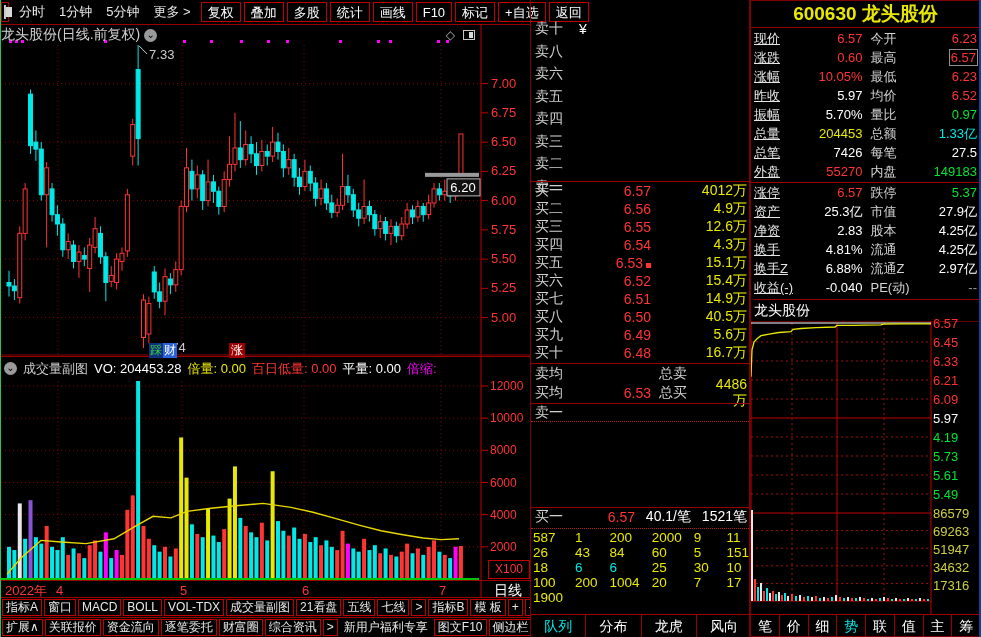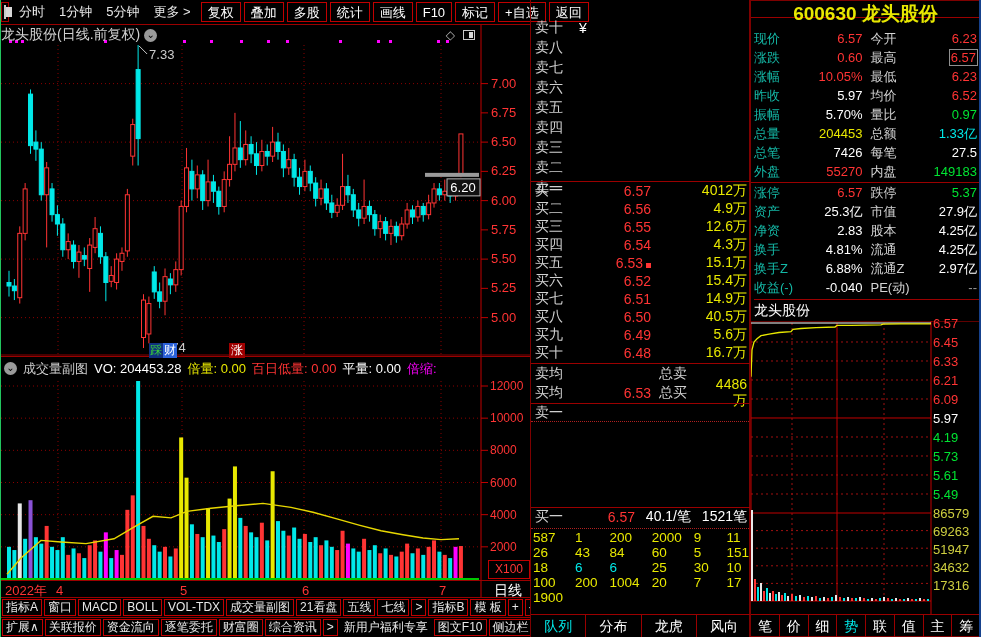--- a/index.html
+++ b/index.html
@@ -70,26 +70,26 @@
   .l1row{position:absolute;left:0;top:507px;width:220px;height:19px;display:flex;font-size:14px;
          padding:0 4px;align-items:center;border-top:1px solid #9b0000;}
   .queue{position:absolute;left:2px;top:530px;width:216px;display:grid;
          grid-template-columns:repeat(6,1fr);grid-auto-rows:15px;font-size:13.5px;
          column-gap:12px;}
   .mtabs{position:absolute;left:0;top:614px;width:220px;height:23px;display:flex;
          border-top:1px solid #9b0000;font-size:14px;}
   .mtab{flex:1;text-align:center;line-height:22px;border-right:1px solid #9b0000;}
   .mtab:last-child{border-right:none;}
   
-  .rp-head{position:absolute;left:0;top:0;width:229px;height:17px;text-align:center;
+  .rp-head{position:absolute;left:0;top:0;width:229px;height:27px;text-align:center;
            border-bottom:1px solid #9b0000;font-size:19px;font-weight:bold;line-height:26px;
            color:#e8e800;white-space:nowrap;}
   .rp-block{position:absolute;left:0;width:229px;display:flex;flex-direction:column;}
   .rp-row{height:19px;display:flex;align-items:center;font-size:13px;padding:0 3px;}
-  .rp-l{width:52px;color:#14b8a6;white-space:nowrap;}
+  .rp-l{width:52px;color:#e5e5e5;white-space:nowrap;text-decoration:underline;}
   .rp-v{flex:1;text-align:right;white-space:nowrap;}
   .rp-v.boxed span{outline:1px solid #909090;padding:0 1px;}
   .rp-l2{width:50px;margin-left:8px;color:#d4d4d4;white-space:nowrap;}
   .ititle{position:absolute;left:3px;top:298px;font-size:14px;color:#fff;border-top:1px solid #9b0000;
           width:226px;height:21px;line-height:20px;}
   .ichart{position:absolute;left:0;top:320px;width:229px;height:293px;}
   .ilab{position:absolute;font-size:13px;width:46px;left:182px;}
   .rtabs{position:absolute;left:0;top:613px;width:229px;height:23px;display:flex;
          border-top:1px solid #9b0000;font-size:14px;}
   .rtab{flex:1;text-align:center;line-height:22px;border-right:1px solid #9b0000;}
@@ -533,25 +533,20 @@
           <span class="c-white">¥</span>
           <span class="ob-price"></span>
           <span class="ob-vol"></span>
         </div>
         <div class="ob-row">
           <span class="ob-label">卖八</span>
           <span class="ob-price"></span>
           <span class="ob-vol"></span>
         </div>
         <div class="ob-row">
-          <span class="ob-label">卖七</span>
-          <span class="ob-price"></span>
-          <span class="ob-vol"></span>
-        </div>
-        <div class="ob-row">
           <span class="ob-label">卖六</span>
           <span class="ob-price"></span>
           <span class="ob-vol"></span>
         </div>
         <div class="ob-row">
           <span class="ob-label">卖五</span>
           <span class="ob-price"></span>
           <span class="ob-vol"></span>
         </div>
         <div class="ob-row">

